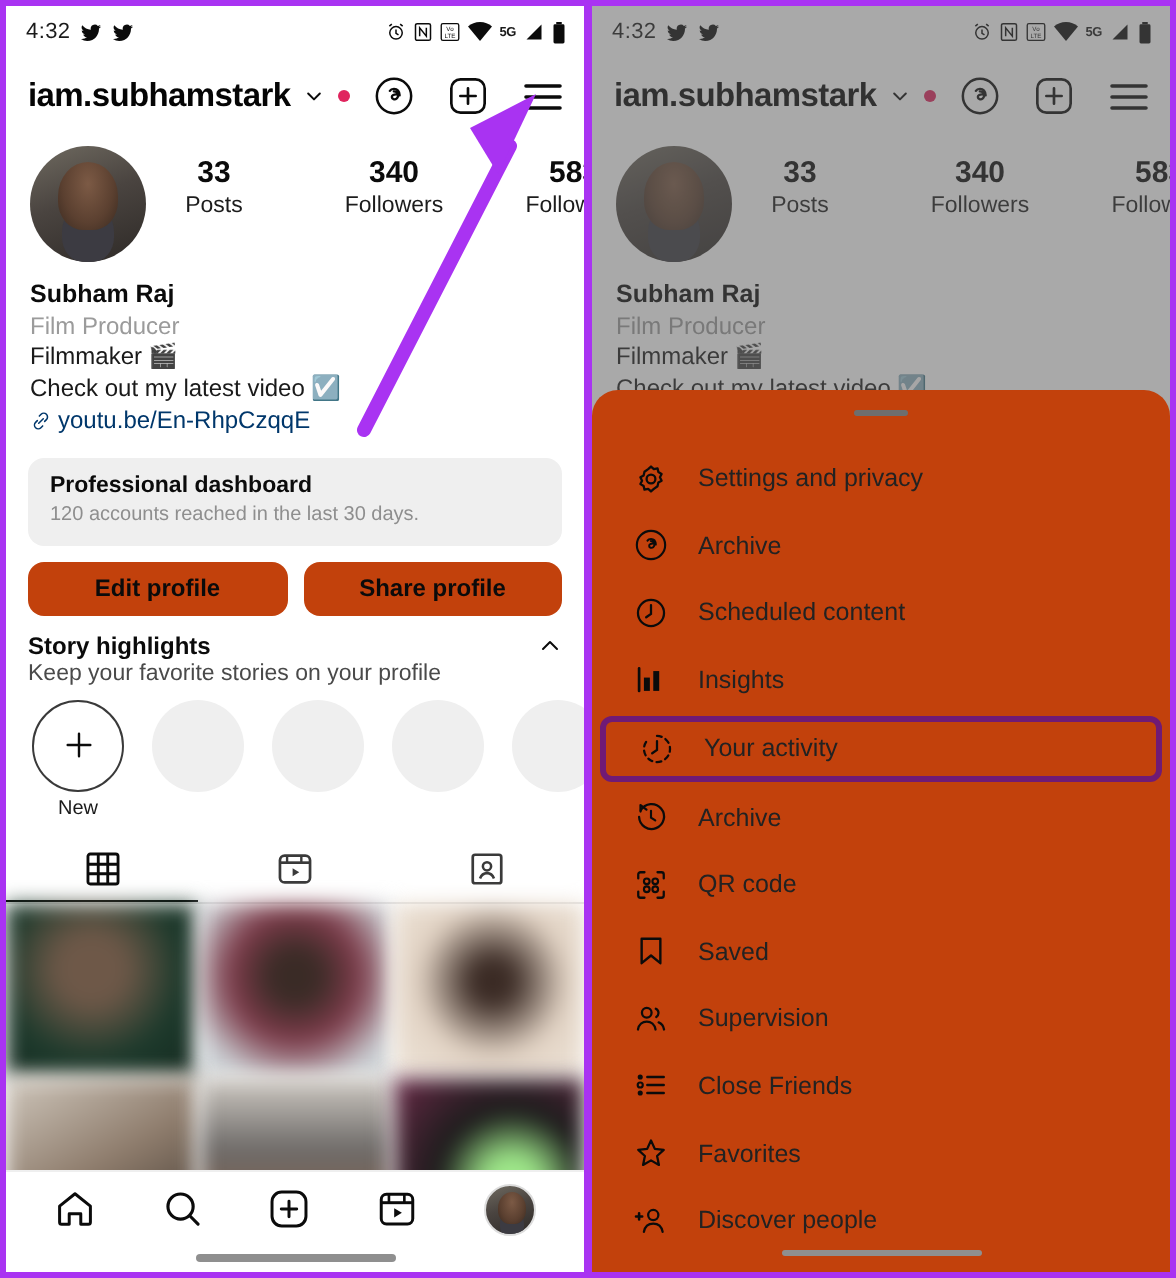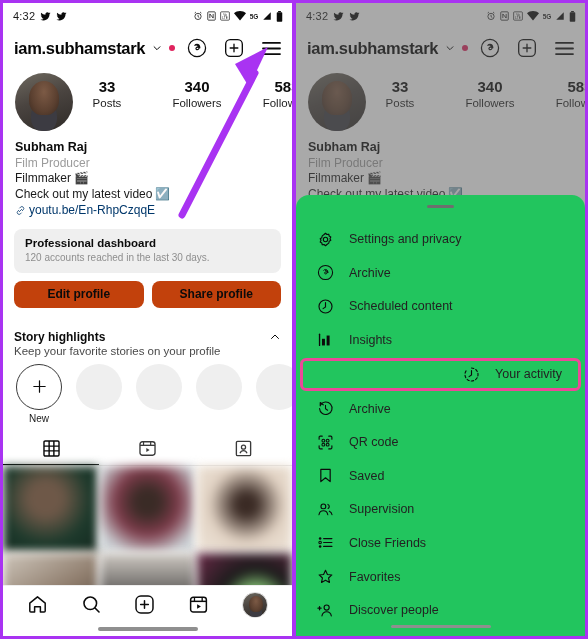--- a/index.html
+++ b/index.html
@@ -83,21 +83,21 @@
   .dash-sub { font-size: 10px; color: #8e8e8e; margin-top: 3px; }
 
   .btn-row { display: flex; gap: 8px; margin: 8px 11px 0 11px; }
   .btn {
     flex: 1; background: #c2410c; border-radius: 8px;
     height: 27px; display: flex; align-items: center; justify-content: center;
     font-size: 12px; font-weight: 600; color: #0b0b0b;
   }
 
   
-  .sh-head { display: flex; align-items: center; margin: 22px 11px 0 11px; }
+  .sh-head { display: flex; align-items: center; margin: 8px 11px 0 11px; }
   .sh-title { font-size: 12px; font-weight: 700; color: #0b0b0b; }
   .sh-chev { margin-left: auto; }
   .sh-sub { font-size: 11.5px; color: #4a4a4a; margin: 1px 11px 0 11px; }
   .sh-row { display: flex; gap: 14px; padding: 7px 11px 0 13px; align-items: flex-start; }
   .sh-item { width: 46px; text-align: center; }
   .sh-new {
     width: 46px; height: 46px; border-radius: 50%;
     border: 1.2px solid #3a3a3a; display: flex; align-items: center; justify-content: center;
   }
   .sh-blank { width: 46px; height: 46px; border-radius: 50%; background: #efefef; }
@@ -120,34 +120,34 @@
   }
   .bn-icons { display: flex; align-items: center; justify-content: space-around; height: 31px; padding: 0 8px; }
   .homebar { width: 100px; height: 3.5px; border-radius: 3px; background: #8f8f8f; margin: 7px auto 0 auto; }
 
   
   .dim { position: absolute; inset: 0; background: rgba(90,90,90,.52); pointer-events: none; }
 
   
   .sheet {
     position: absolute; left: 0; right: 0; bottom: 0; top: 192px;
-    background: #22c55e; border-radius: 13px 13px 0 0;
+    background: #c2410c; border-radius: 13px 13px 0 0;
     padding-top: 8px;
   }
   .sheet-handle { width: 27px; height: 3.4px; border-radius: 3px; background: #6e6e6e; margin: 2px auto 0 auto; }
   .menu { padding: 14px 0 0 0; }
   .menu-item {
     display: flex; align-items: center; gap: 14px;
     height: 33.6px; padding: 0 20px;
   }
   .menu-icon { width: 19px; display: flex; align-items: center; justify-content: center; flex: none; }
   .menu-label { font-size: 12.5px; color: #222; }
   .menu-item.highlighted {
-    border: 3px solid #ec4899; border-radius: 6px;
-    margin: 1px 4px; padding: 0 16px; height: 33px; justify-content: flex-end;
+    border: 3px solid #701a75; border-radius: 6px;
+    margin: 1px 4px; padding: 0 16px; height: 33px;
   }
   .sheet .homebar { position: absolute; left: 0; right: 0; bottom: 8px; }
 
   
   .arrow-svg { position: absolute; left: 0; top: 0; pointer-events: none; }
 </style>
 </head>
 <body>
 
 <div class="stage">

